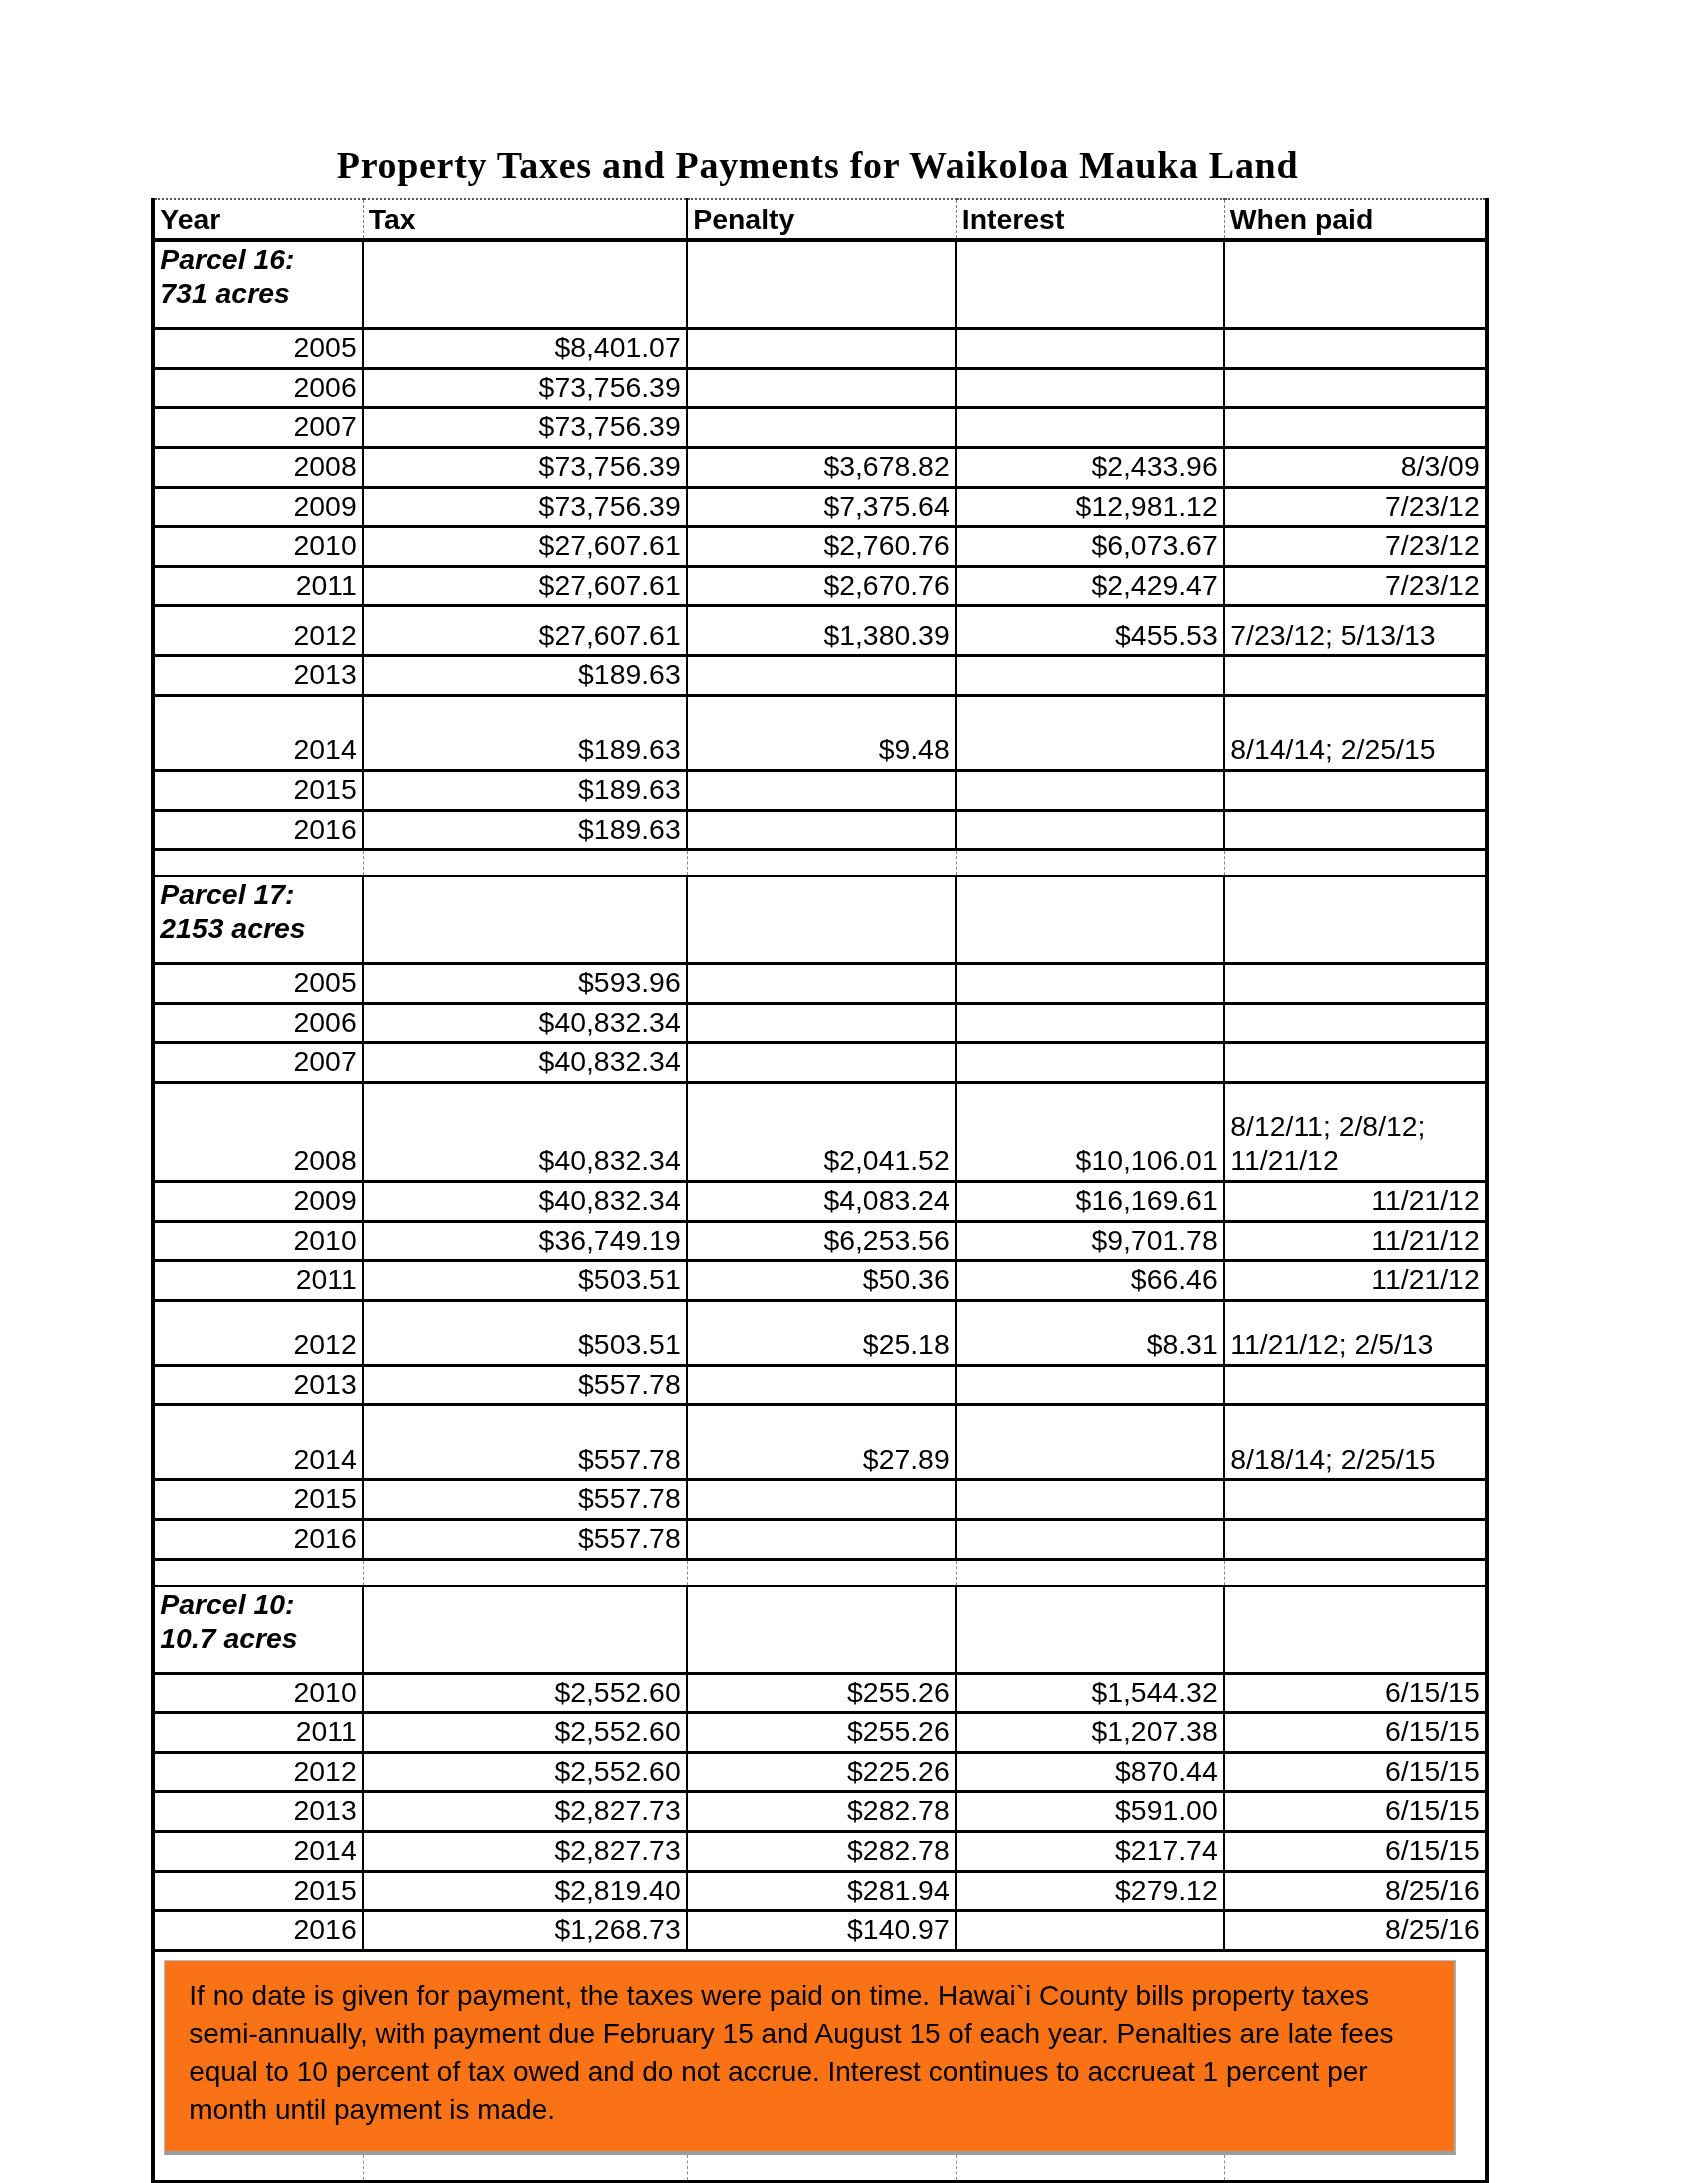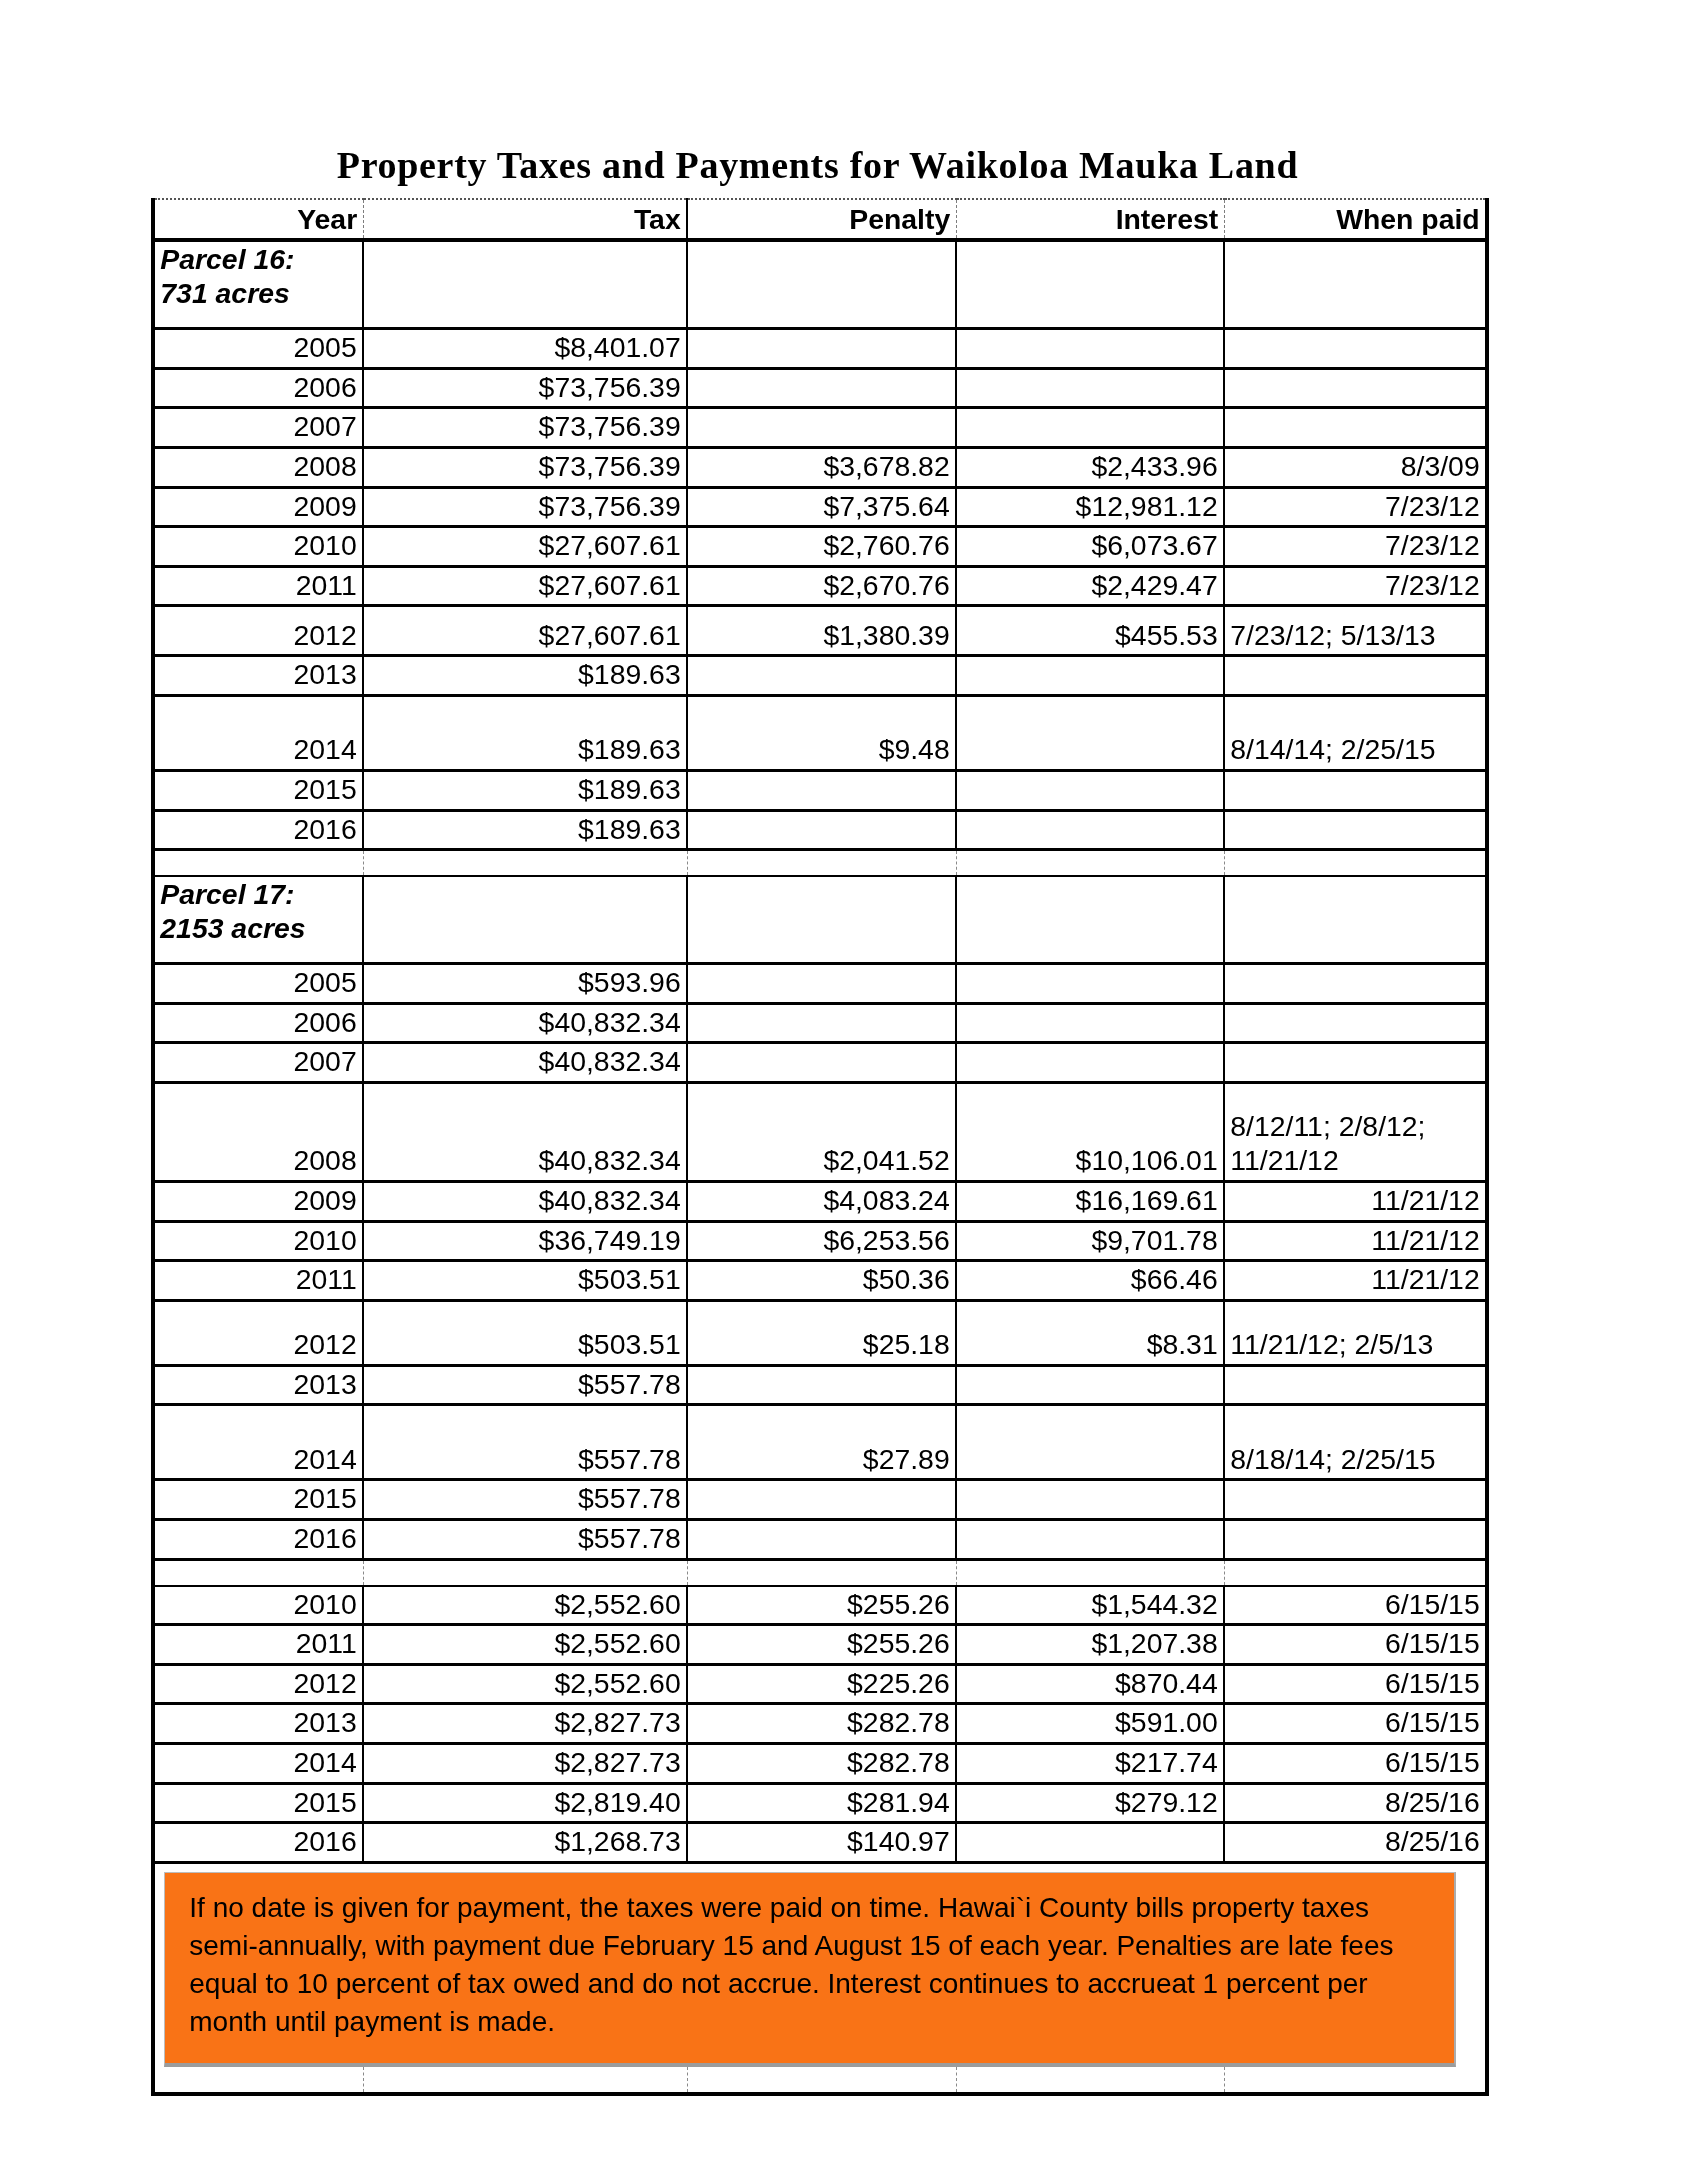--- a/index.html
+++ b/index.html
@@ -35,21 +35,21 @@
     padding: 0 5.3px 2.6px 5.3px;
     font-size: 28.4px;
     line-height: 34px;
     overflow: hidden;
     white-space: normal;
   }
   thead th {
     border-top: 2px dotted #555;
     border-bottom: 4px solid #000;
     font-weight: bold;
-    text-align: right;
+    text-align: left;
     height: 37px;
     vertical-align: middle;
     padding-bottom: 1.3px;
   }
   th.sep-dash { border-left: 1.3px dashed #7d7d7d; }
   th.sep-solid { border-left: 2.6px solid #000; }
   tr.data td, tr.parcel td { border-bottom: 3.3px solid #000; }
   tr.data { height: 34px; }
   td.c { border-left: 2.6px solid #000; }
   td.num { text-align: right; }
@@ -296,20 +296,30 @@
         <td class="num c"></td>
         <td class="num c"></td>
       </tr>
       <tr class="spacer">
         <td></td>
         <td class="dsep"></td>
         <td class="dsep"></td>
         <td class="dsep"></td>
         <td class="dsep"></td>
       </tr>
+      <tr class="parcel">
+        <td class="plabel">
+          <div>Parcel 10:</div>
+          <div>10.7 acres</div>
+        </td>
+        <td class="c"></td>
+        <td class="c"></td>
+        <td class="c"></td>
+        <td class="c"></td>
+      </tr>
       <tr class="data">
         <td class="num">2010</td>
         <td class="num c">$2,552.60</td>
         <td class="num c">$255.26</td>
         <td class="num c">$1,544.32</td>
         <td class="num c">6/15/15</td>
       </tr>
       <tr class="data">
         <td class="num">2011</td>
         <td class="num c">$2,552.60</td>

